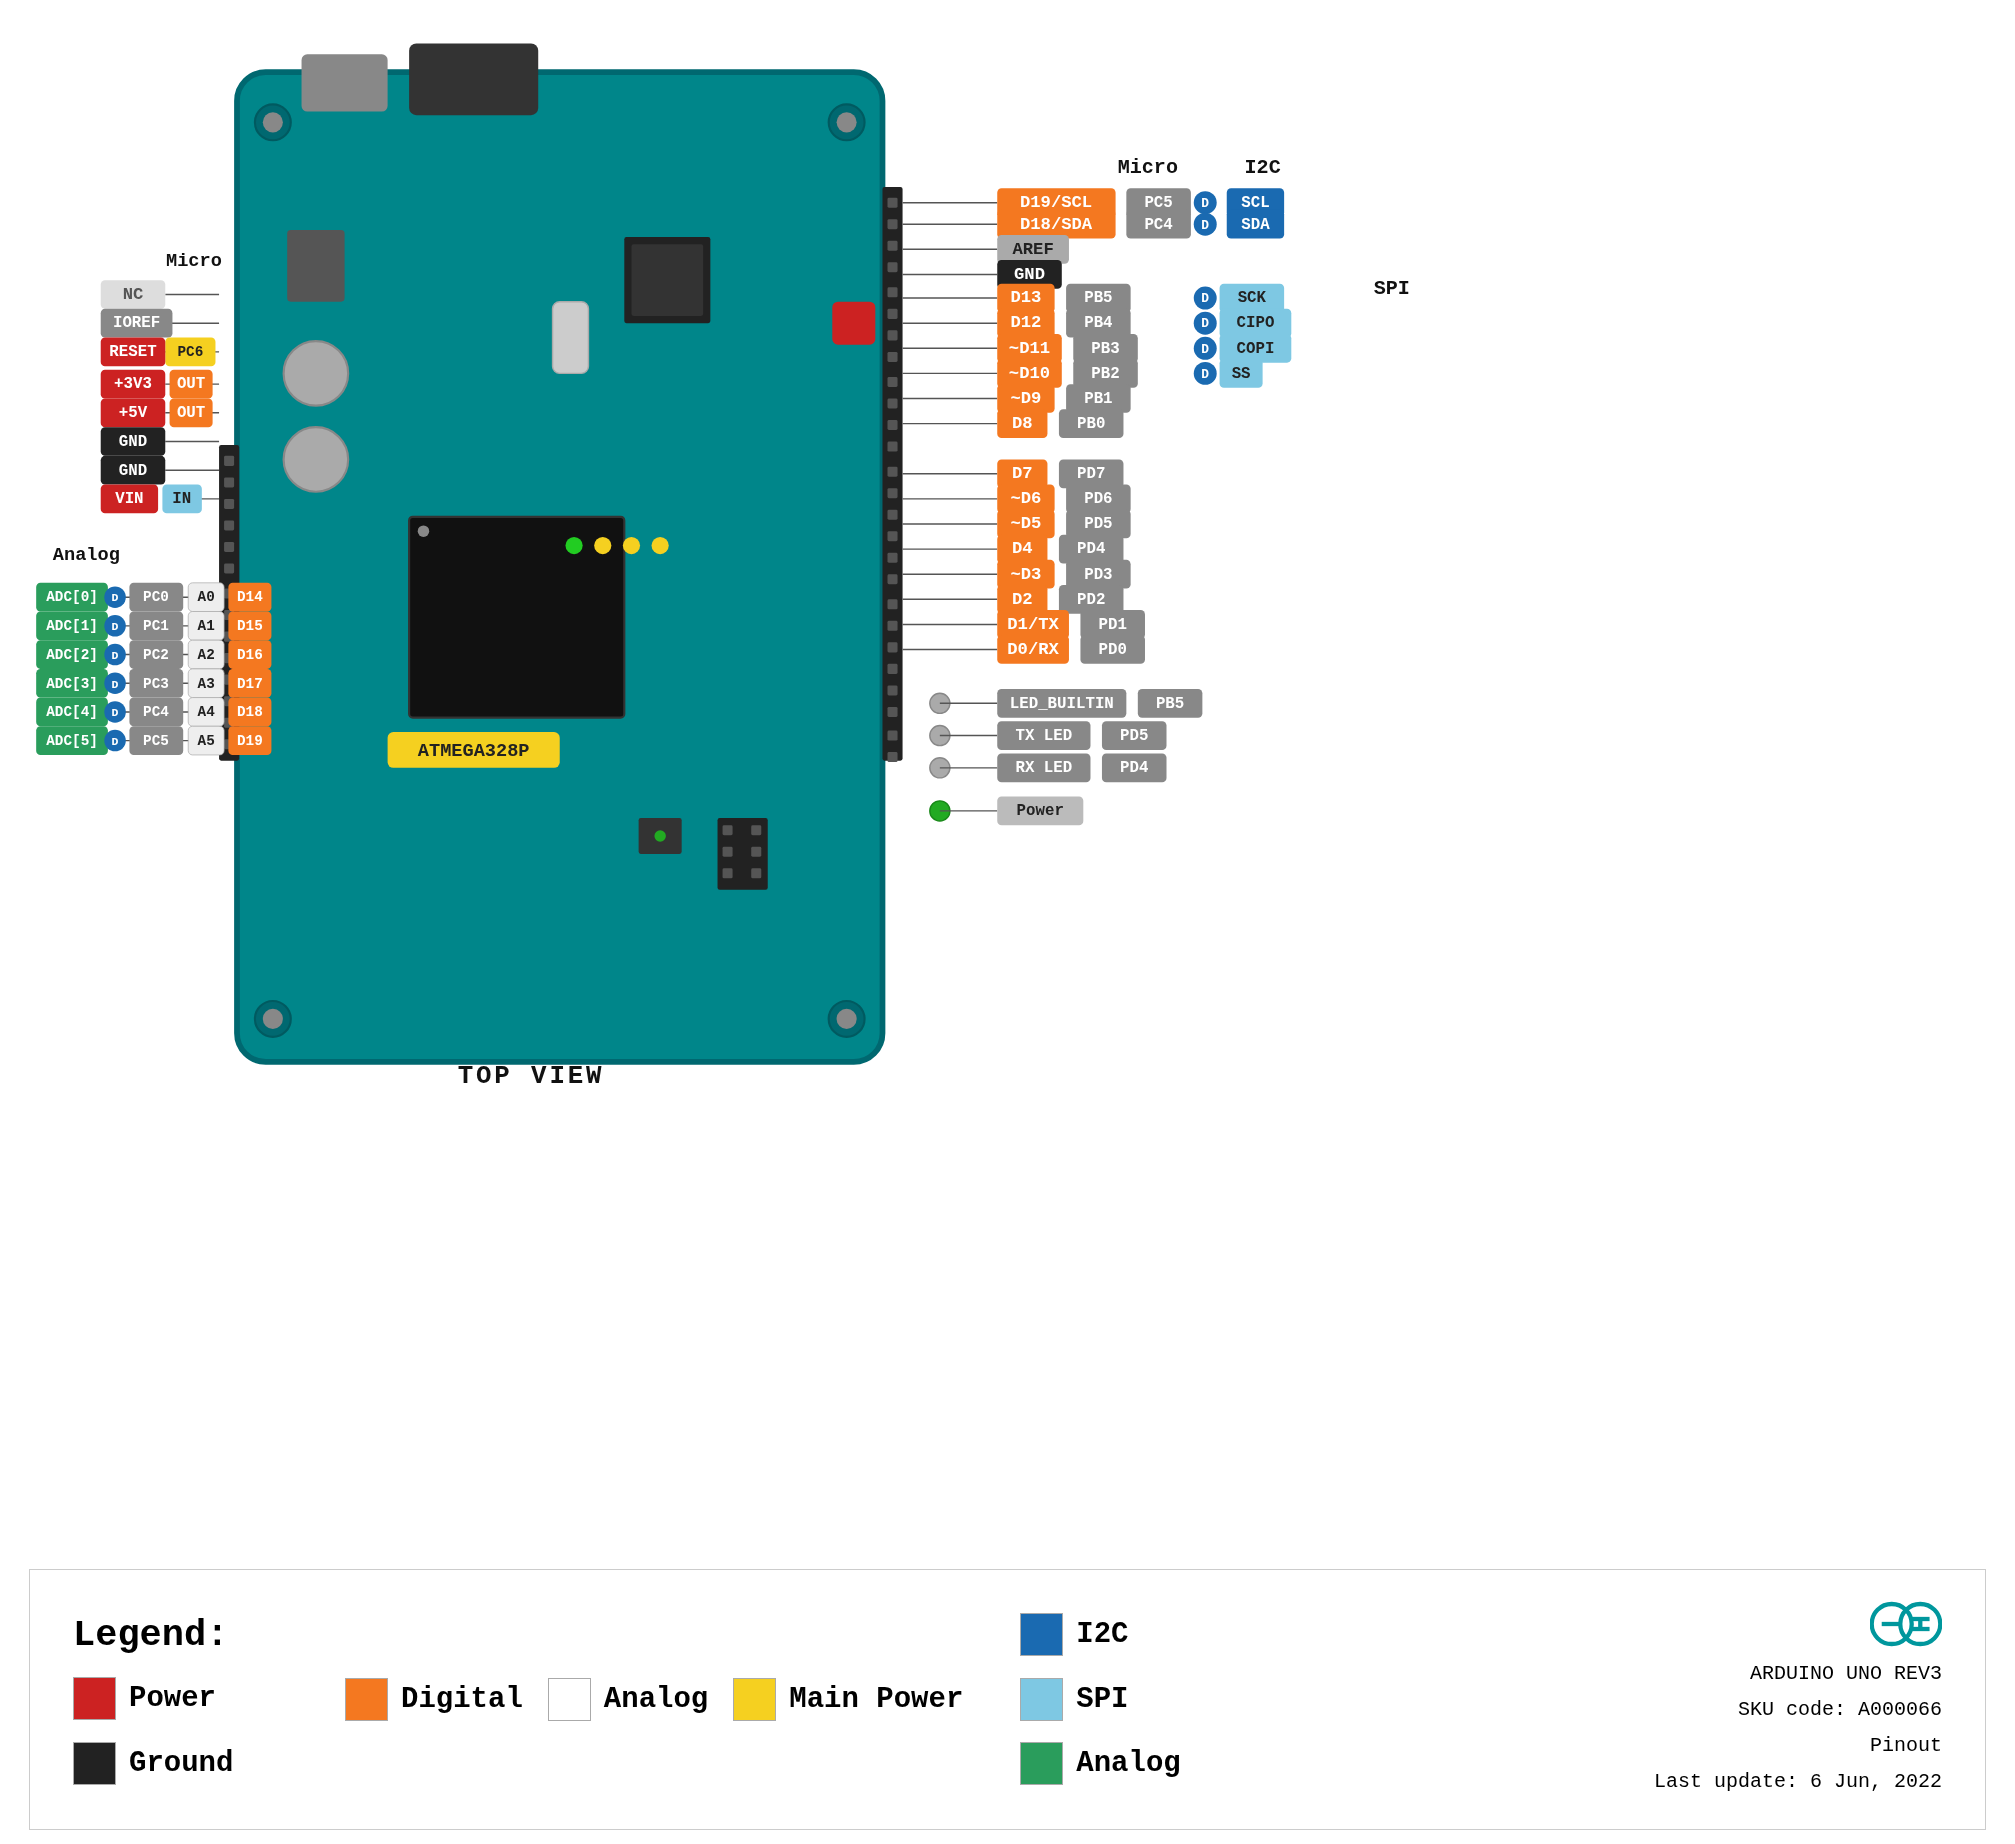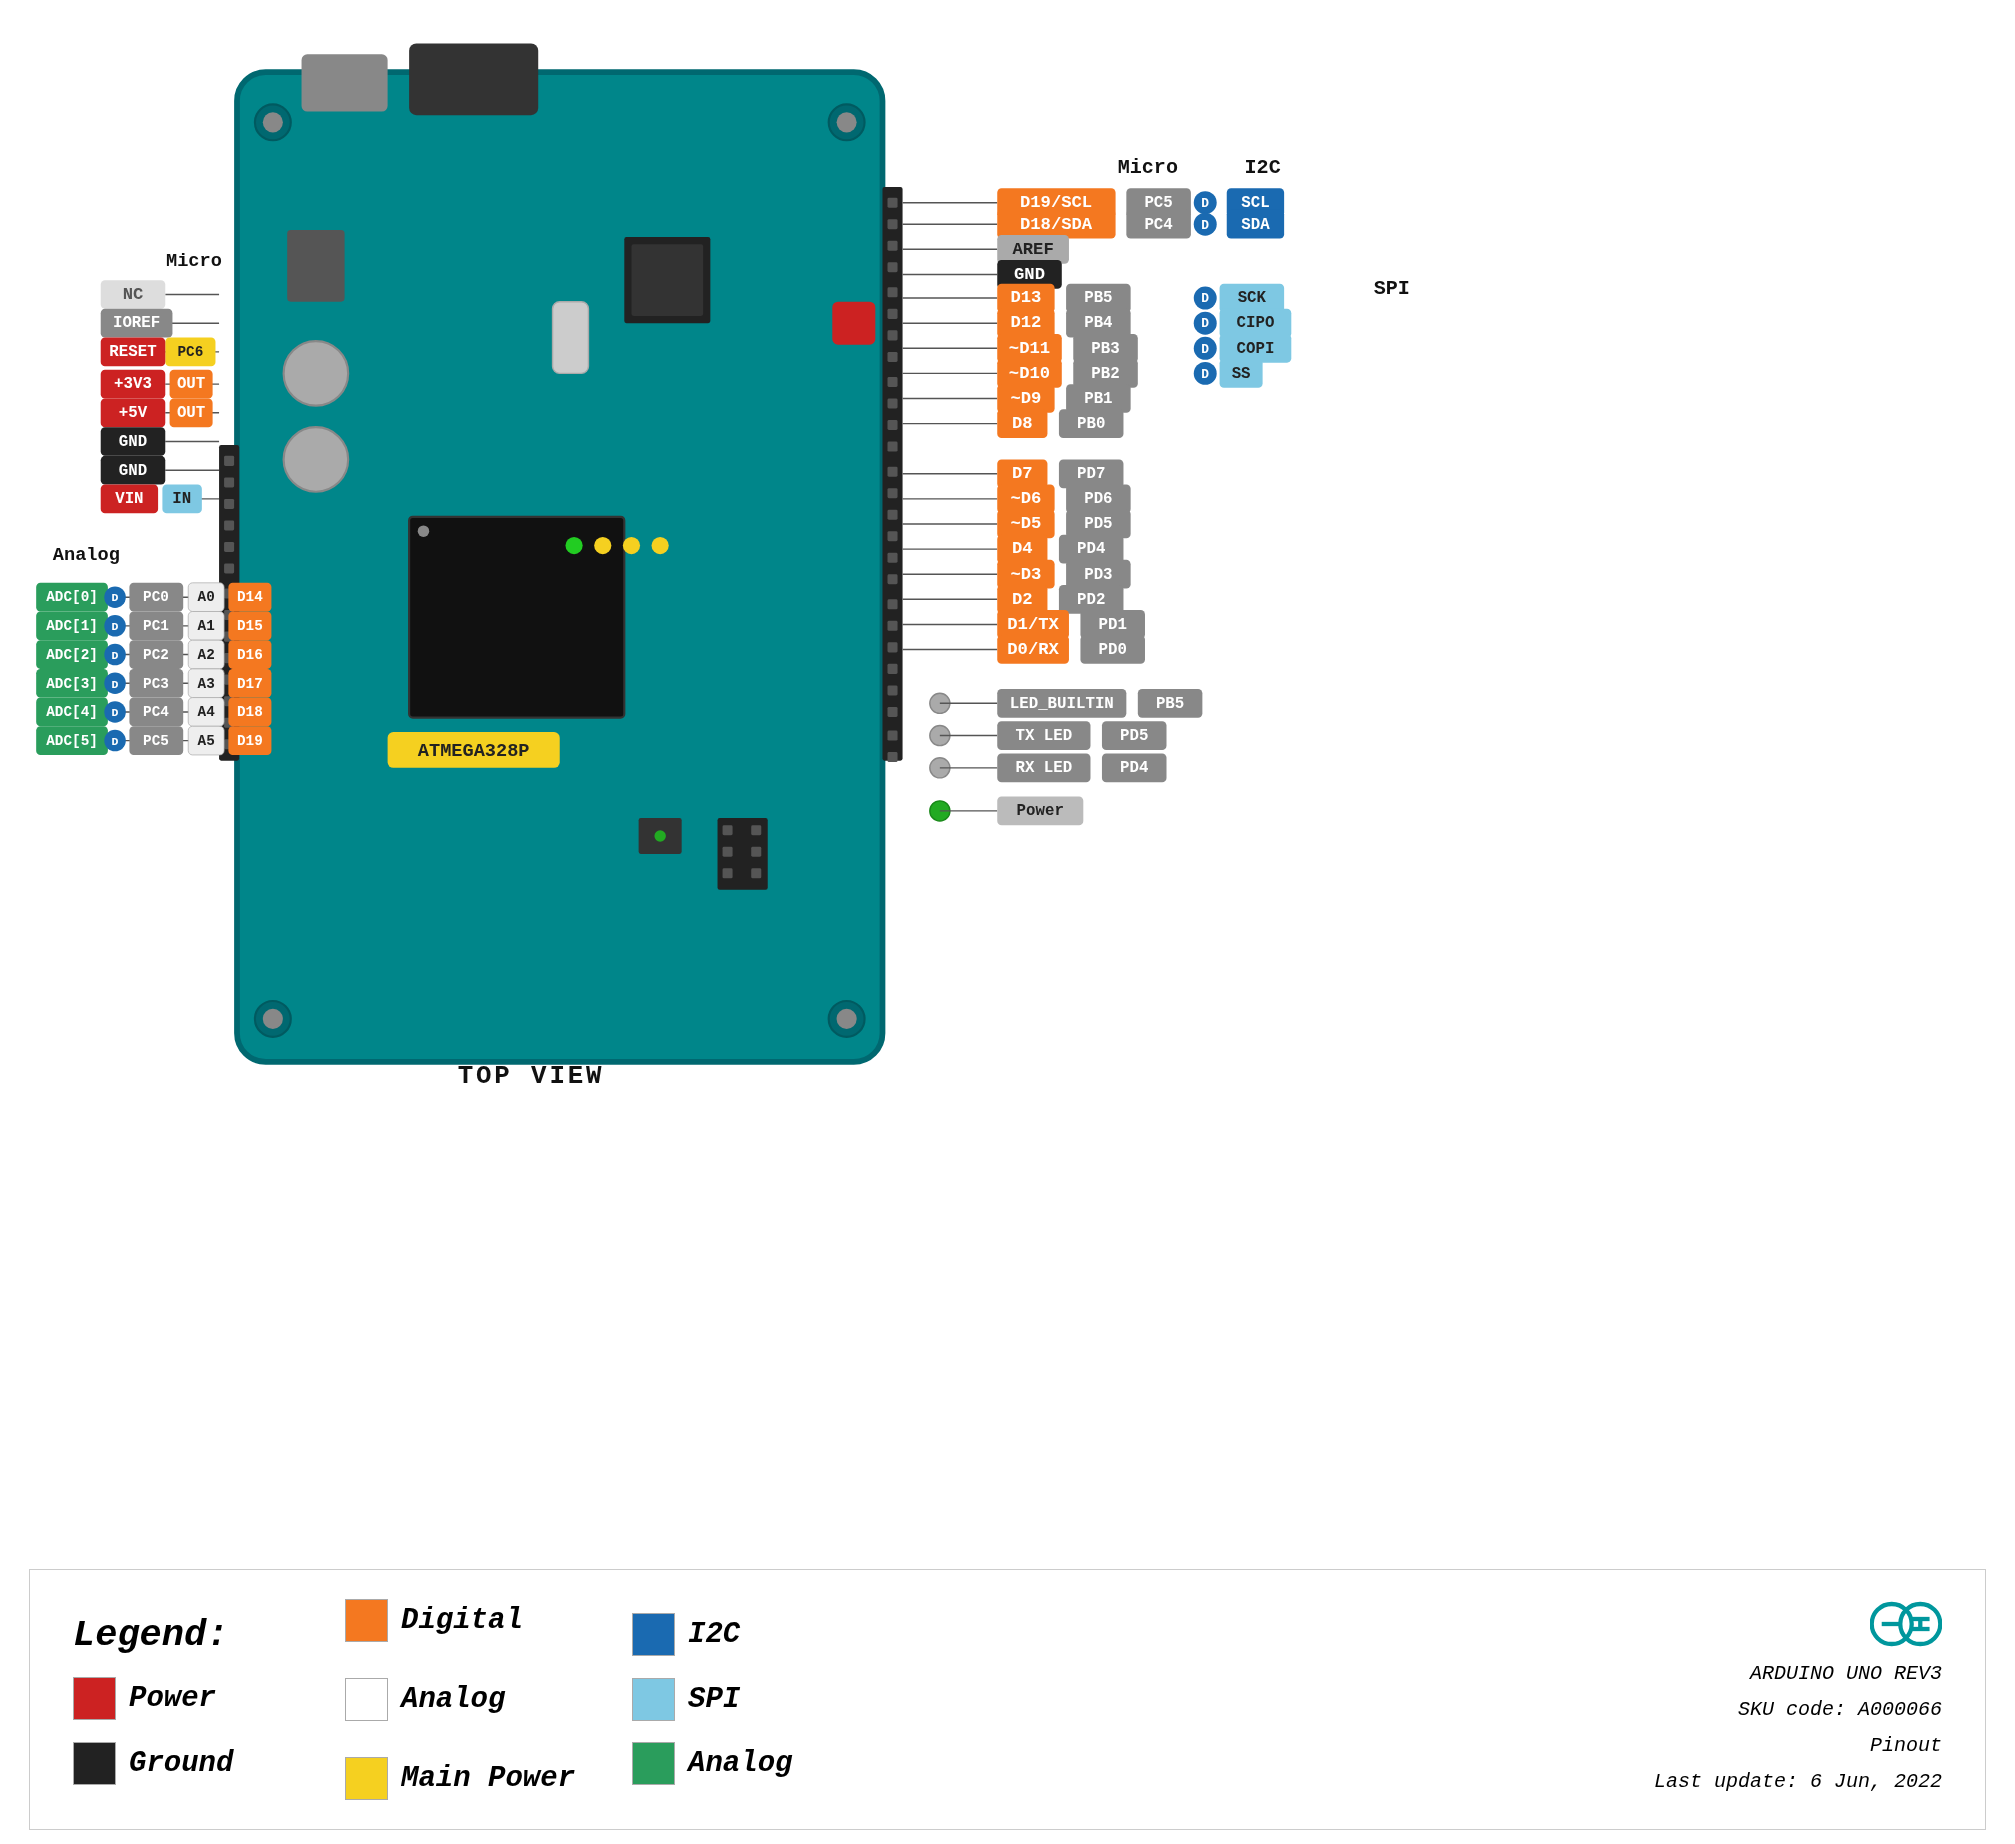--- a/index.html
+++ b/index.html
@@ -33,21 +33,20 @@
 
     
     .legend-bar {
       background: #fff;
       border: 1.4px solid #ccc;
       display: flex;
       align-items: center;
       padding: 29px 43px;
       margin: 14.3px 29px;
       gap: 57px;
-      font-style: italic;
     }
 
     .legend-item {
       display: flex;
       align-items: center;
       gap: 13px;
       font-size: 29px;
       font-weight: bold;
     }
 
@@ -465,21 +464,21 @@
       <div style="font-size:37px;font-weight:bold;">Legend:</div>
       <div class="legend-item">
         <div class="legend-color-box" style="background:#cc2222;"></div>
         <span>Power</span>
       </div>
       <div class="legend-item">
         <div class="legend-color-box" style="background:#222;"></div>
         <span>Ground</span>
       </div>
     </div>
-    <div style="display:flex;flex-direction:column;gap:36px;min-width:201px;">
+    <div style="display:flex;flex-direction:row;gap:25px;min-width:201px;">
       <div class="legend-item">
         <div class="legend-color-box" style="background:#f47820;"></div>
         <span>Digital</span>
       </div>
       <div class="legend-item">
         <div class="legend-color-box" style="background:#fff;border:1.4px solid #aaa;"></div>
         <span>Analog</span>
       </div>
       <div class="legend-item">
         <div class="legend-color-box" style="background:#f5d020;"></div>

